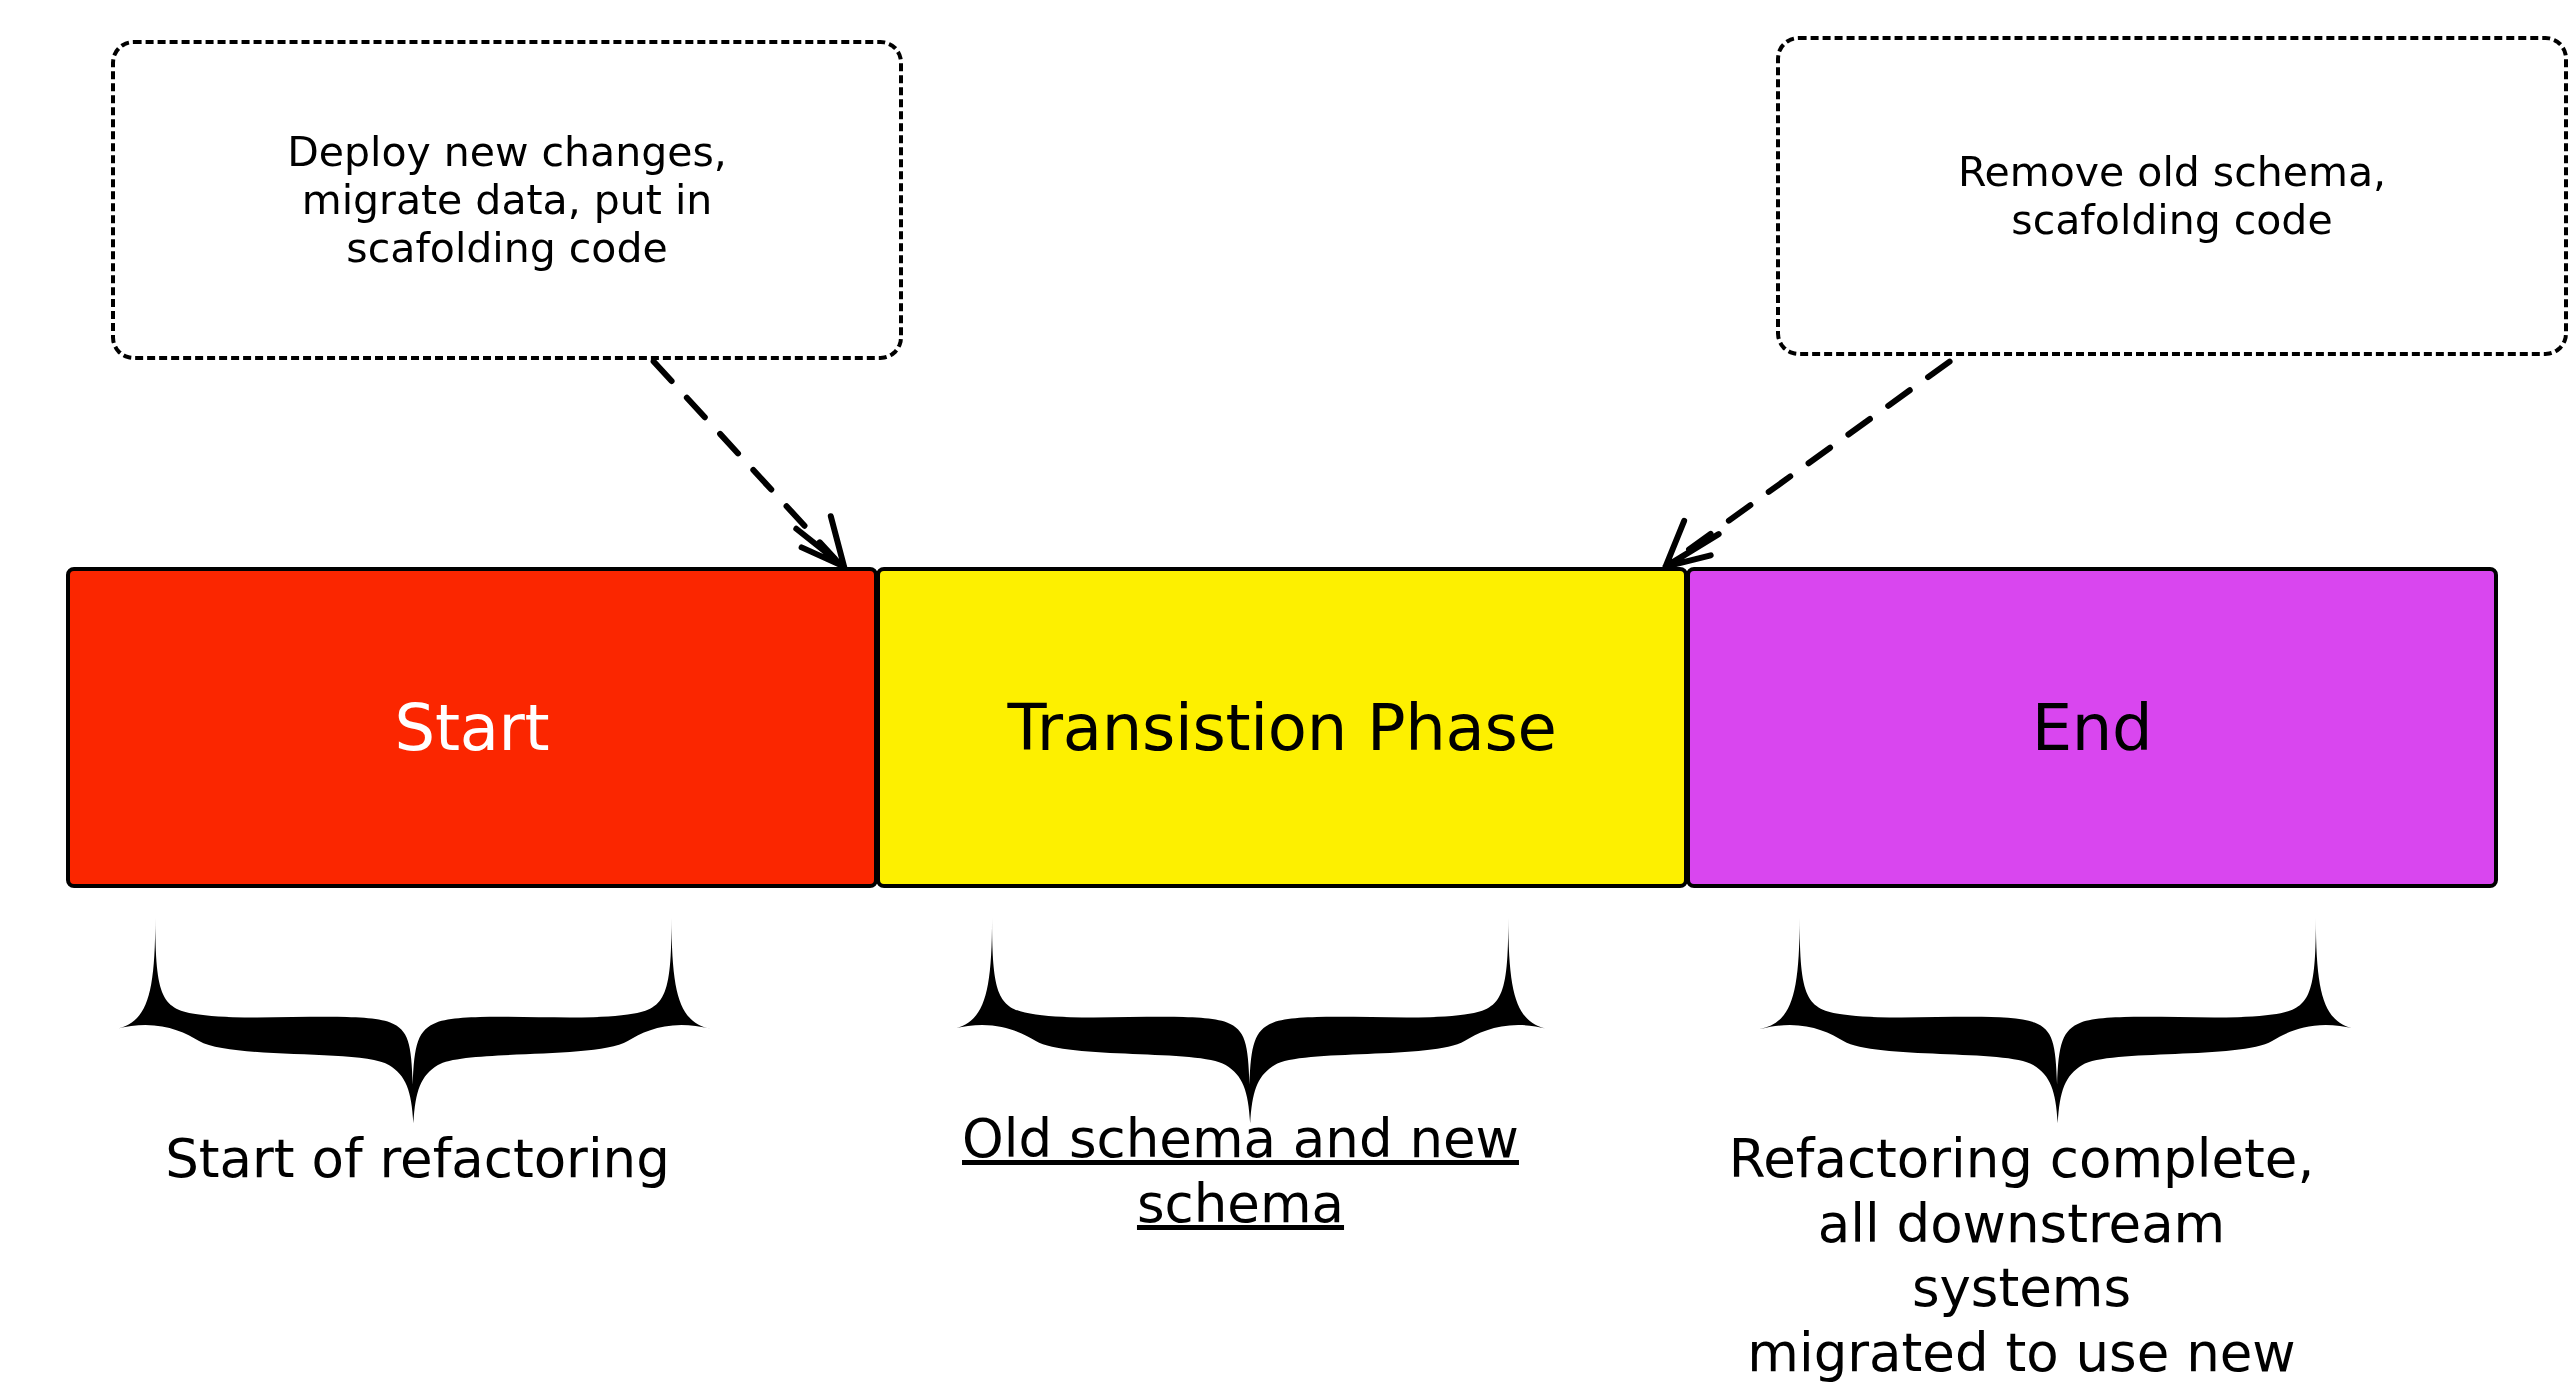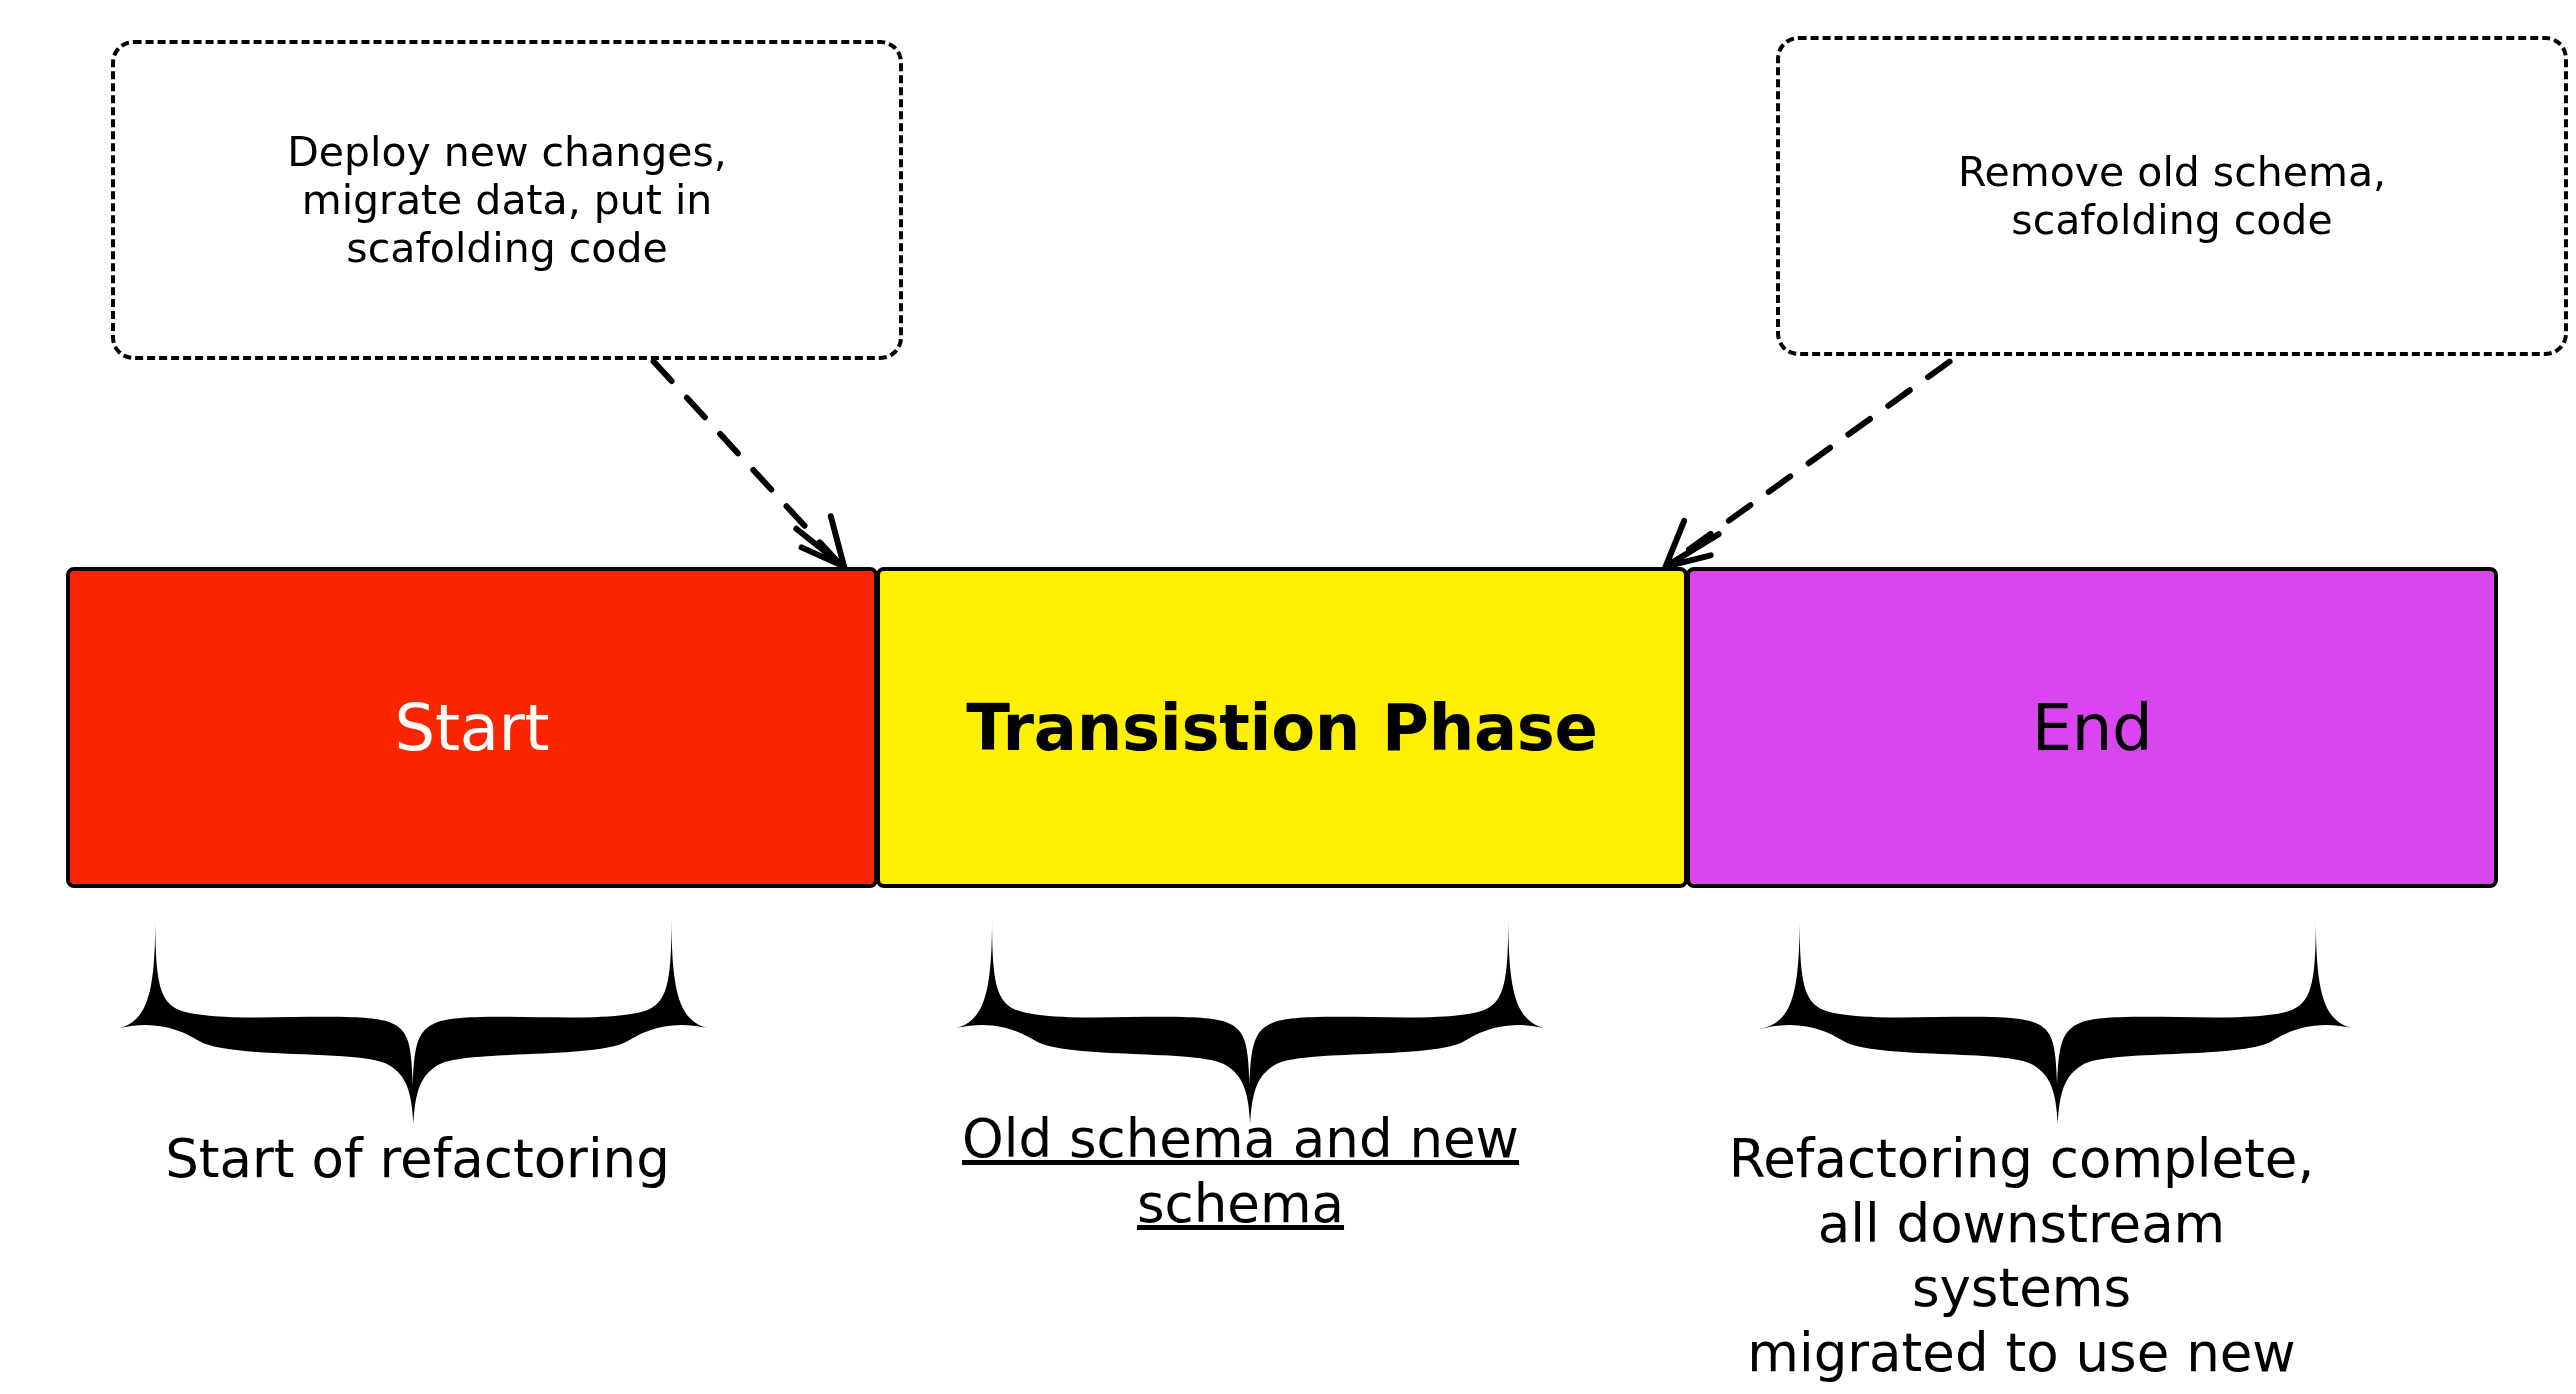--- a/index.html
+++ b/index.html
@@ -191,21 +191,21 @@
   <div id="callout-right" class="callout">
     <div class="callout-text">Remove old schema,
 scafolding code</div>
   </div>
 
   <div id="timeline-bar">
     <div id="segment-start" class="segment" style="background: rgb(251, 38, 0); border-color: rgb(0, 0, 0);">
       <span class="seg-label" style="color: rgb(255, 255, 255);">Start</span>
     </div>
     <div id="segment-transition" class="segment" style="background: rgb(253, 240, 0); border-color: rgb(0, 0, 0);">
-      <span class="seg-label" style="color: rgb(0, 0, 0); font-weight: bold;">Transistion Phase</span>
+      <span class="seg-label" style="color: rgb(0, 0, 0);">Transistion Phase</span>
     </div>
     <div id="segment-end" class="segment" style="background: #d946ef; border-color: rgb(0, 0, 0);">
       <span class="seg-label" style="color: rgb(0, 0, 0);">End</span>
     </div>
   </div>
 
   <div id="caption-start" class="caption">Start of refactoring</div>
   <div id="caption-transition" class="caption">Old schema and new
 schema</div>
   <div id="caption-end" class="caption">Refactoring complete,

